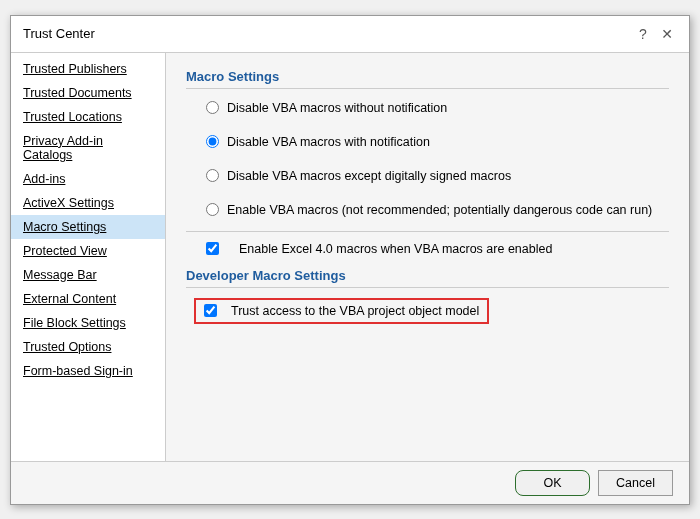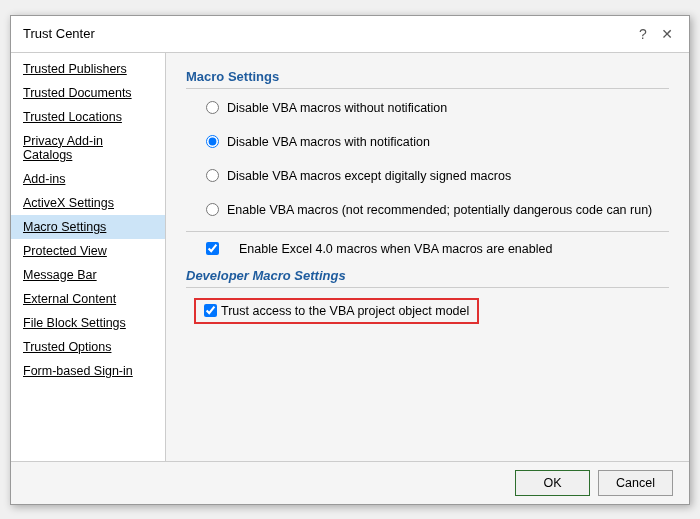--- a/index.html
+++ b/index.html
@@ -131,26 +131,25 @@
       height: 13px;
       margin: 0;
     }
     .dev-section-title {
       font-size: 13px;
       font-weight: bold;
       color: #1f5c9e;
       margin-bottom: 10px;
       padding-bottom: 4px;
       border-bottom: 1px solid #ccc;
-      font-style: italic;
     }
     .dev-checkbox-row {
       display: flex;
       align-items: center;
-      gap: 4px;
+      gap: 14px;
       font-size: 12.5px;
       margin-left: 8px;
       border: 2px solid #e03030;
       padding: 4px 8px;
       display: inline-flex;
     }
     .dev-checkbox-row input[type="checkbox"] {
       width: 13px;
       height: 13px;
       margin: 0;
@@ -168,20 +167,21 @@
       height: 26px;
       font-size: 12.5px;
       cursor: pointer;
       border: 1px solid #999;
       background: #f0f0f0;
     }
     .footer-btn.ok-btn {
       background: #f0f0f0;
       border-color: #2d6e2d;
       color: #000;
+      border-radius: 8px;
     }
   </style>
 </head>
 <body>
 
 <div class="dialog">
   <div class="title-bar">
     <div class="title-bar-left">
       <span class="title-text">Trust Center</span>
     </div>

